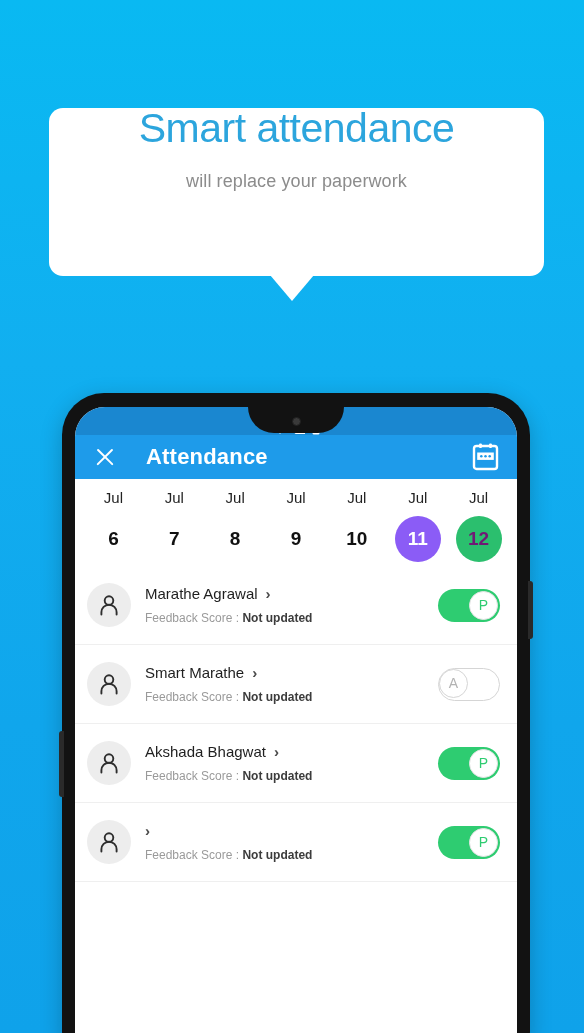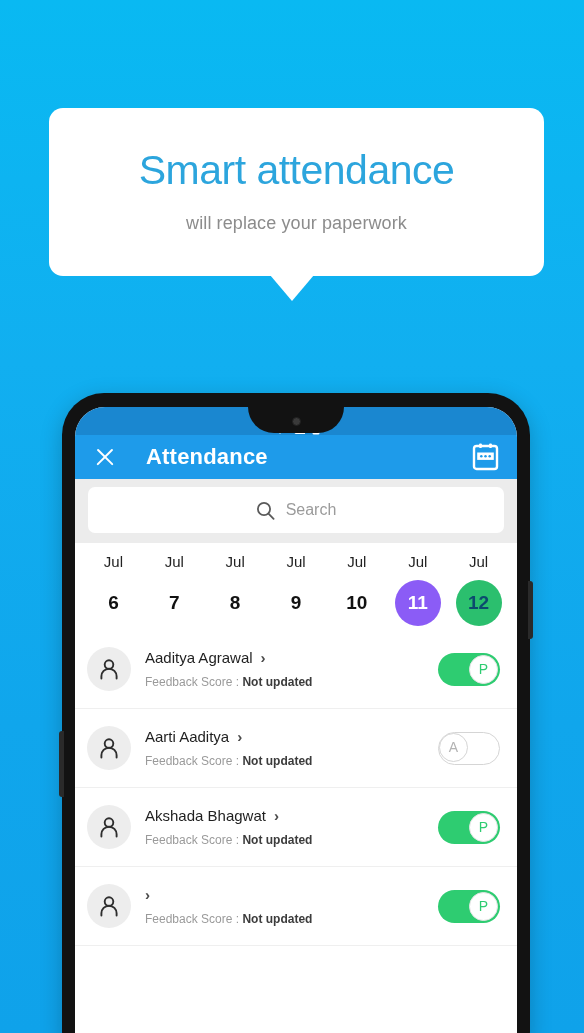--- a/index.html
+++ b/index.html
@@ -21,21 +21,20 @@
     position: absolute;
     left: 49px;
     top: 108px;
     width: 495px;
     height: 168px;
     background: #ffffff;
     border-radius: 14px;
     display: flex;
     flex-direction: column;
     align-items: center;
-    justify-content: center;
   }
   #callout-tail {
     position: absolute;
     left: 50%;
     top: 275px;
     transform: translateX(-50%);
     width: 0; height: 0;
     border-left: 22px solid transparent;
     border-right: 22px solid transparent;
     border-top: 26px solid #ffffff;
@@ -208,21 +207,21 @@
     font-size: 19px;
     font-weight: bold;
     color: #111111;
     width: 46px; height: 46px;
     display: flex;
     align-items: center;
     justify-content: center;
     border-radius: 50%;
   }
   .date-num.sel-blue  { background: #8b5cf6; color: #ffffff; }
-  .date-num.sel-green { background: #2BBF6E; color: #0c4a6e; }
+  .date-num.sel-green { background: #2BBF6E; color: #701a75; }
 
   
   #student-list { background: #ffffff; }
   .student-row {
     display: flex;
     align-items: center;
     padding: 11px 17px 11px 12px;
     border-bottom: 1px solid #EFEFEF;
     height: 79px;
   }
@@ -323,29 +322,20 @@
           <rect x="17" y="0.5" width="3" height="4.5" rx="1.2" fill="#ffffff"></rect>
           <rect x="2" y="3" width="23" height="23" rx="2.6" fill="none" stroke="#ffffff" stroke-width="2.4"></rect>
           <rect x="5.2" y="9.5" width="16.6" height="7.4" fill="#ffffff"></rect>
           <circle cx="9.3" cy="13.2" r="1.25" fill="#1E9BEA"></circle>
           <circle cx="13.5" cy="13.2" r="1.25" fill="#1E9BEA"></circle>
           <circle cx="17.7" cy="13.2" r="1.25" fill="#1E9BEA"></circle>
         </svg>
       </div>
     </div>
 
-    <div id="search-strip">
-      <div id="search-box">
-        <svg width="19" height="19" viewBox="0 0 19 19">
-          <circle cx="8" cy="8" r="6.1" fill="none" stroke="#5A5A5A" stroke-width="1.8"></circle>
-          <line x1="12.5" y1="12.6" x2="17.6" y2="17.8" stroke="#5A5A5A" stroke-width="1.8" stroke-linecap="round"></line>
-        </svg>
-        <span id="search-placeholder">Search</span>
-      </div>
-    </div>
 
     <div id="date-strip">
       <div class="date-cell">
         <span class="date-month">Jul</span>
         <span class="date-num">6</span>
       </div>
       <div class="date-cell">
         <span class="date-month">Jul</span>
         <span class="date-num">7</span>
       </div>
@@ -375,40 +365,40 @@
 
       <div class="student-row">
         <div class="avatar">
           <svg width="22" height="22" viewBox="0 0 22 22">
             <circle cx="11" cy="6.6" r="4.3" fill="none" stroke="#2E2E2E" stroke-width="1.9"></circle>
             <path d="M3.4 20.5 v-2.2 a7.6 7.6 0 0 1 15.2 0 v2.2" fill="none" stroke="#2E2E2E" stroke-width="1.9" stroke-linecap="round"></path>
           </svg>
         </div>
         <div class="row-text">
           <div class="row-name-line">
-            <span class="row-name">Aaditya Agrawal</span>
+            <span class="row-name">Marathe Agrawal</span>
             <span class="chev">›</span>
           </div>
           <div class="row-sub"><span>Feedback Score : </span><b>Not updated</b></div>
         </div>
         <div class="toggle on">
           <span class="knob">P</span>
         </div>
       </div>
 
       <div class="student-row">
         <div class="avatar">
           <svg width="22" height="22" viewBox="0 0 22 22">
             <circle cx="11" cy="6.6" r="4.3" fill="none" stroke="#2E2E2E" stroke-width="1.9"></circle>
             <path d="M3.4 20.5 v-2.2 a7.6 7.6 0 0 1 15.2 0 v2.2" fill="none" stroke="#2E2E2E" stroke-width="1.9" stroke-linecap="round"></path>
           </svg>
         </div>
         <div class="row-text">
           <div class="row-name-line">
-            <span class="row-name">Aarti Aaditya</span>
+            <span class="row-name">Smart Marathe</span>
             <span class="chev">›</span>
           </div>
           <div class="row-sub"><span>Feedback Score : </span><b>Not updated</b></div>
         </div>
         <div class="toggle off">
           <span class="knob">A</span>
         </div>
       </div>
 
       <div class="student-row">

